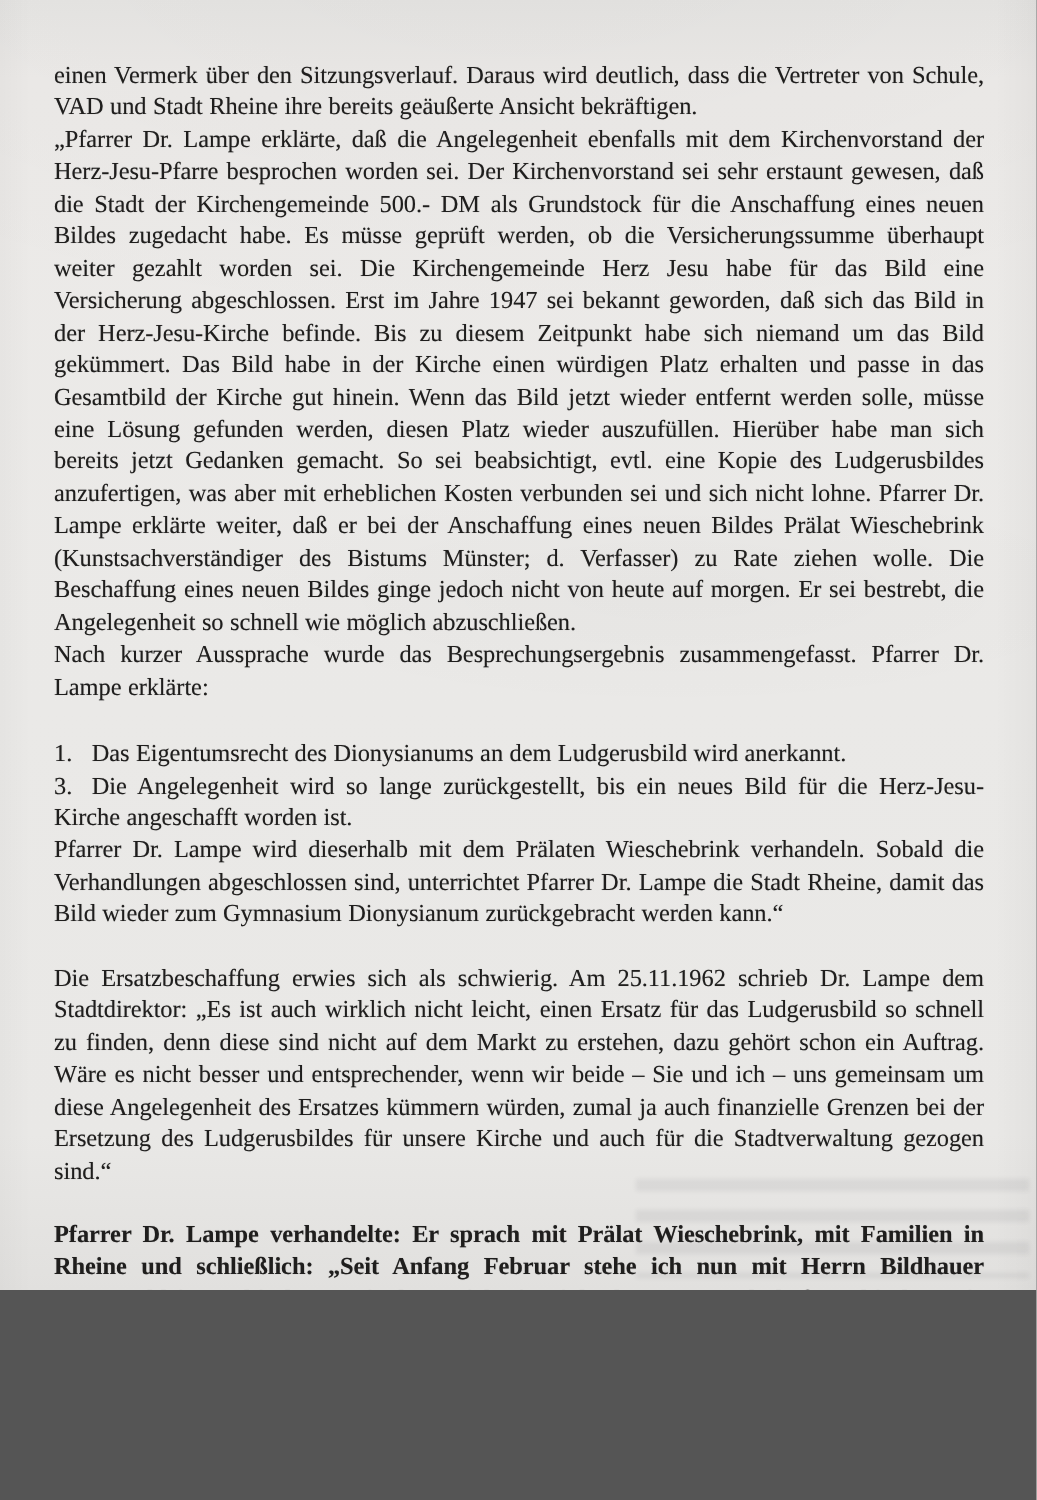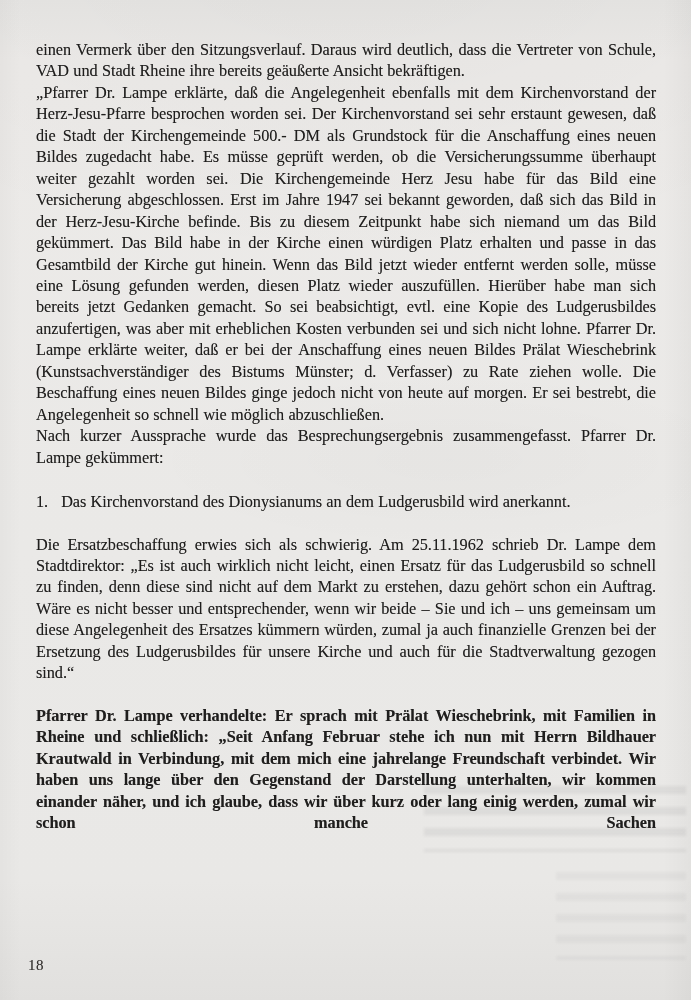--- a/index.html
+++ b/index.html
@@ -3,21 +3,21 @@
 <meta charset="utf-8">
 <style>
   html, body {
     margin: 0;
     padding: 0;
     background: #555;
   }
   .page {
     position: relative;
     width: 691px;
-    height: 1000px;
+    height: 860px;
     margin: 0 auto;
     overflow: hidden;
     background:
       linear-gradient(to right, rgba(0,0,0,0.025) 0%, rgba(0,0,0,0) 3%, rgba(0,0,0,0) 96%, rgba(0,0,0,0.03) 100%),
       radial-gradient(130% 45% at 50% -5%, rgba(0,0,0,0.028), rgba(0,0,0,0) 70%),
       radial-gradient(60% 12% at 65% 46%, rgba(0,0,0,0.02), rgba(0,0,0,0) 75%),
       linear-gradient(to bottom, #e6e5e3 0%, #eceae8 6%, #eae9e7 55%, #e9e8e6 88%, #e1e0de 100%);
     background-color: #e9e8e6;
     font-family: "Liberation Serif", "DejaVu Serif", serif;
     color: #1f1e1d;
@@ -72,26 +72,28 @@
 
   <div class="ghost ghost1"></div>
   <div class="ghost ghost2"></div>
 
   <main class="content">
 
     <p>einen Vermerk über den Sitzungsverlauf. Daraus wird deutlich, dass die Vertreter von Schule, VAD und Stadt Rheine ihre bereits geäußerte Ansicht bekräftigen.</p>
 
     <p>„Pfarrer Dr. Lampe erklärte, daß die Angelegenheit ebenfalls mit dem Kirchenvorstand der Herz-Jesu-Pfarre besprochen worden sei. Der Kirchenvorstand sei sehr erstaunt gewesen, daß die Stadt der Kirchengemeinde 500.- DM als Grundstock für die Anschaffung eines neuen Bildes zugedacht habe. Es müsse geprüft werden, ob die Versicherungssumme überhaupt weiter gezahlt worden sei. Die Kirchengemeinde Herz Jesu habe für das Bild eine Versicherung abgeschlossen. Erst im Jahre 1947 sei bekannt geworden, daß sich das Bild in der Herz-Jesu-Kirche befinde. Bis zu diesem Zeitpunkt habe sich niemand um das Bild gekümmert. Das Bild habe in der Kirche einen würdigen Platz erhalten und passe in das Gesamtbild der Kirche gut hinein. Wenn das Bild jetzt wieder entfernt werden solle, müsse eine Lösung gefunden werden, diesen Platz wieder auszufüllen. Hierüber habe man sich bereits jetzt Gedanken gemacht. So sei beabsichtigt, evtl. eine Kopie des Ludgerusbildes anzufertigen, was aber mit erheblichen Kosten verbunden sei und sich nicht lohne. Pfarrer Dr. Lampe erklärte weiter, daß er bei der Anschaffung eines neuen Bildes Prälat Wieschebrink (Kunstsachverständiger des Bistums Münster; d. Verfasser) zu Rate ziehen wolle. Die Beschaffung eines neuen Bildes ginge jedoch nicht von heute auf morgen. Er sei bestrebt, die Angelegenheit so schnell wie möglich abzuschließen.</p>
 
-    <p>Nach kurzer Aussprache wurde das Besprechungsergebnis zusammengefasst. Pfarrer Dr. Lampe gekümmert:</p>
+    <p>Nach kurzer Aussprache wurde das Besprechungsergebnis zusammengefasst. Pfarrer Dr. Lampe erklärte:</p>
 
     <div class="gap-list">
-      <div class="li"><span class="num">1.</span><span>Das Kirchenvorstand des Dionysianums an dem Ludgerusbild wird anerkannt.</span></div>
+      <div class="li"><span class="num">1.</span><span>Das Eigentumsrecht des Dionysianums an dem Ludgerusbild wird anerkannt.</span></div>
+      <div class="li"><span class="num">3.</span><span>Die Angelegenheit wird so lange zurückgestellt, bis ein neues Bild für die Herz-Jesu-Kirche angeschafft worden ist.</span></div>
     </div>
 
+    <p>Pfarrer Dr. Lampe wird dieserhalb mit dem Prälaten Wieschebrink verhandeln. Sobald die Verhandlungen abgeschlossen sind, unterrichtet Pfarrer Dr. Lampe die Stadt Rheine, damit das Bild wieder zum Gymnasium Dionysianum zurückgebracht werden kann.“</p>
 
     <p class="gap-para">Die Ersatzbeschaffung erwies sich als schwierig. Am 25.11.1962 schrieb Dr. Lampe dem Stadtdirektor: „Es ist auch wirklich nicht leicht, einen Ersatz für das Ludgerusbild so schnell zu finden, denn diese sind nicht auf dem Markt zu erstehen, dazu gehört schon ein Auftrag. Wäre es nicht besser und entsprechender, wenn wir beide – Sie und ich – uns gemeinsam um diese Angelegenheit des Ersatzes kümmern würden, zumal ja auch finanzielle Grenzen bei der Ersetzung des Ludgerusbildes für unsere Kirche und auch für die Stadtverwaltung gezogen sind.“</p>
 
     <p class="gap-para justify-last">Pfarrer Dr. Lampe verhandelte: Er sprach mit Prälat Wieschebrink, mit Familien in Rheine und schließlich: „Seit Anfang Februar stehe ich nun mit Herrn Bildhauer Krautwald in Verbindung, mit dem mich eine jahrelange Freundschaft verbindet. Wir haben uns lange über den Gegenstand der Darstellung unterhalten, wir kommen einander näher, und ich glaube, dass wir über kurz oder lang einig werden, zumal wir schon manche Sachen</p>
 
   </main>
 
   <div class="folio">18</div>
 
 </div>

